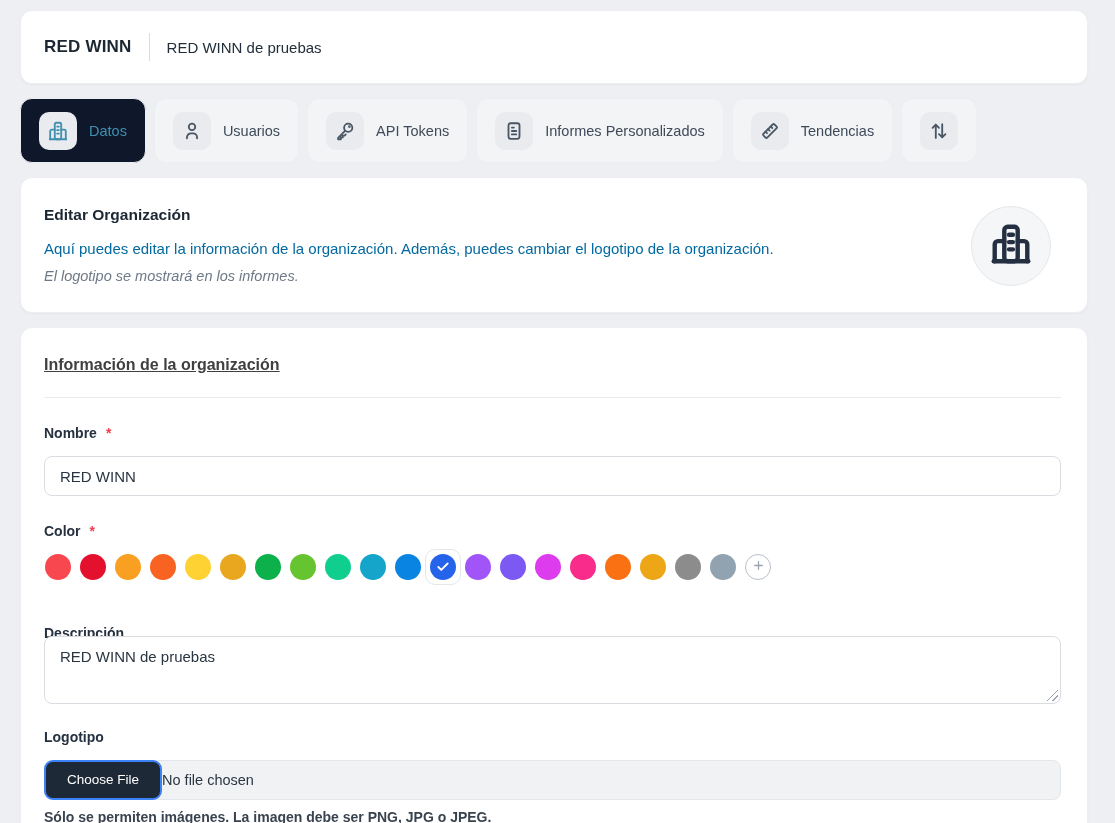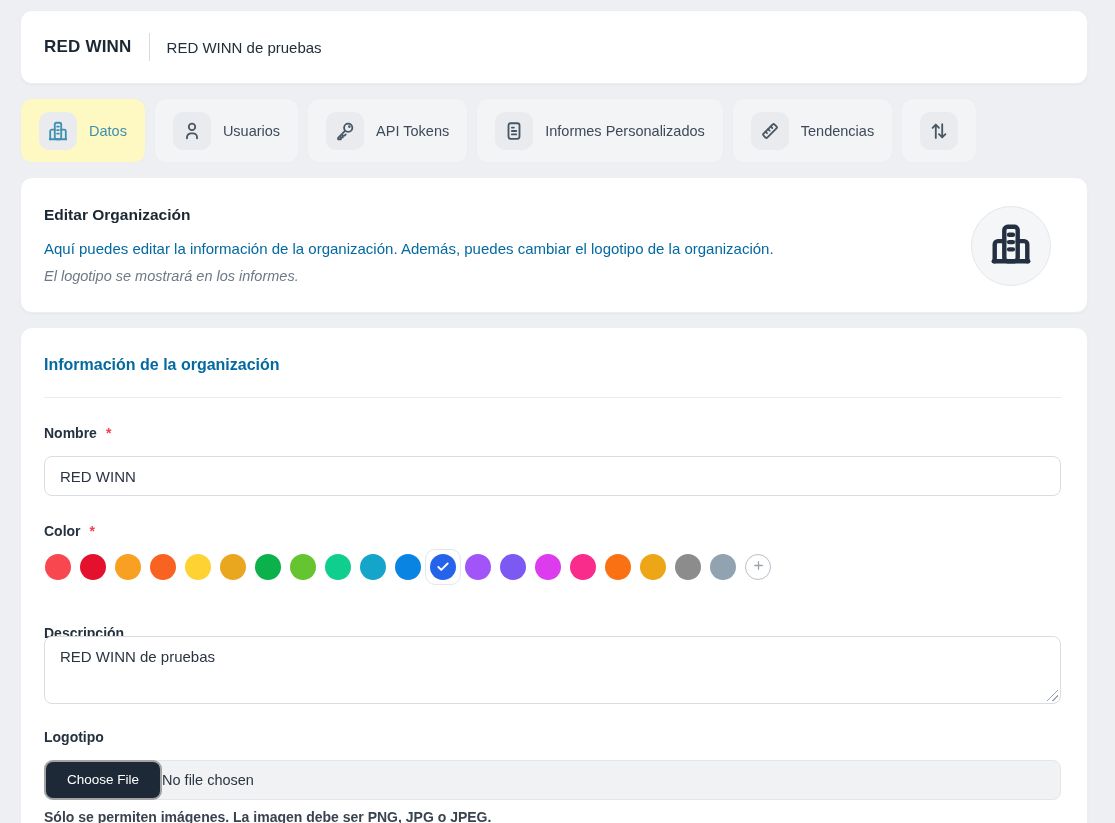--- a/index.html
+++ b/index.html
@@ -25,37 +25,37 @@
   .tab {
     display:flex; align-items:center; gap:12px; padding:0 18px; height:65px;
     background:#F2F4F6; border:1px solid #ECEEF1; border-radius:12px;
     cursor:pointer; flex:0 0 auto; white-space:nowrap;
   }
   .tab .chip {
     width:38px; height:38px; border-radius:10px; background:#E9EBEF;
     display:flex; align-items:center; justify-content:center; color:#495664; flex:0 0 auto;
   }
   .tab .tab-label { font-size:14.5px; color:#3E4A59; }
-  .tab.active { background:#fef9c3; }
+  .tab.active { background:#0f172a; }
   .tab.active .chip { color:#4090B0; }
   .tab.active .tab-label { color:#4090B0; font-weight:500; }
   .tab svg { display:block; }
   
   .edit-card { top:177px; height:136px; }
   .edit-title { position:absolute; left:23px; top:28px; font-size:15.5px; font-weight:700; color:#1B2733; }
   .edit-desc { position:absolute; left:23px; top:62px; font-size:15px; color:#0369a1; }
   .edit-note { position:absolute; left:23px; top:90px; font-size:14.5px; font-style:italic; color:#6E7987; }
   .avatar {
     position:absolute; right:36px; top:28px; width:80px; height:80px; border-radius:50%;
     background:#F5F6F8; border:1px solid #E4E7EB;
     display:flex; align-items:center; justify-content:center; color:#243042;
   }
   
   .form-card { top:327px; height:520px; }
-  .section-title { position:absolute; left:23px; top:28px; font-size:16px; font-weight:700; color:#0369a1; }
+  .section-title { position:absolute; left:23px; top:28px; font-size:16px; font-weight:700; color:#404040;text-decoration:underline; }
   .divider { position:absolute; left:23px; right:26px; top:69px; height:1px; background:#E9EBEE; }
   .field-label { position:absolute; left:23px; font-size:14px; font-weight:600; color:#25313F; }
   .req { color:#F43F4A; margin-left:9px; font-weight:700; }
   .text-input {
     position:absolute; left:23px; right:26px; top:128px; height:40px;
     border:1px solid #D9DDE2; border-radius:8px; background:#fff;
     font-family:"Liberation Sans",sans-serif; font-size:15px; color:#2A3542; padding:0 15px; outline:none;
   }
   .swatch-row { position:absolute; left:24px; top:221px; display:flex; align-items:center; gap:9px; height:36px; }
   .swatch { width:26px; height:26px; border-radius:50%; cursor:pointer; flex:0 0 auto; }
@@ -82,21 +82,21 @@
       linear-gradient(135deg, transparent 0 72%, #9AA3AE 72% 80%, transparent 80%);
   }
   .file-input {
     position:absolute; left:23px; right:26px; top:432px; height:40px;
     background:#F0F2F4; border:1px solid #E3E6EA; border-radius:8px;
     display:flex; align-items:center;
   }
   .file-btn {
     height:40px; margin:-1px 0 0 -1px; padding:0 21px;
     background:#1D2936; color:#fff; font-size:13.5px; font-family:"Liberation Sans",sans-serif;
-    border:2px solid #a3a3a3; border-radius:9px; cursor:pointer;
+    border:2px solid #3b82f6; border-radius:9px; cursor:pointer;
     display:flex; align-items:center;
   }
   .file-status { font-size:14.5px; color:#2A3542; }
   .helper-text { position:absolute; left:23px; top:481px; font-size:14px; font-weight:700; color:#39434F; }
 </style>
 </head>
 <body>
 
 <div class="card header-card">
   <span class="org-name">RED WINN</span>

